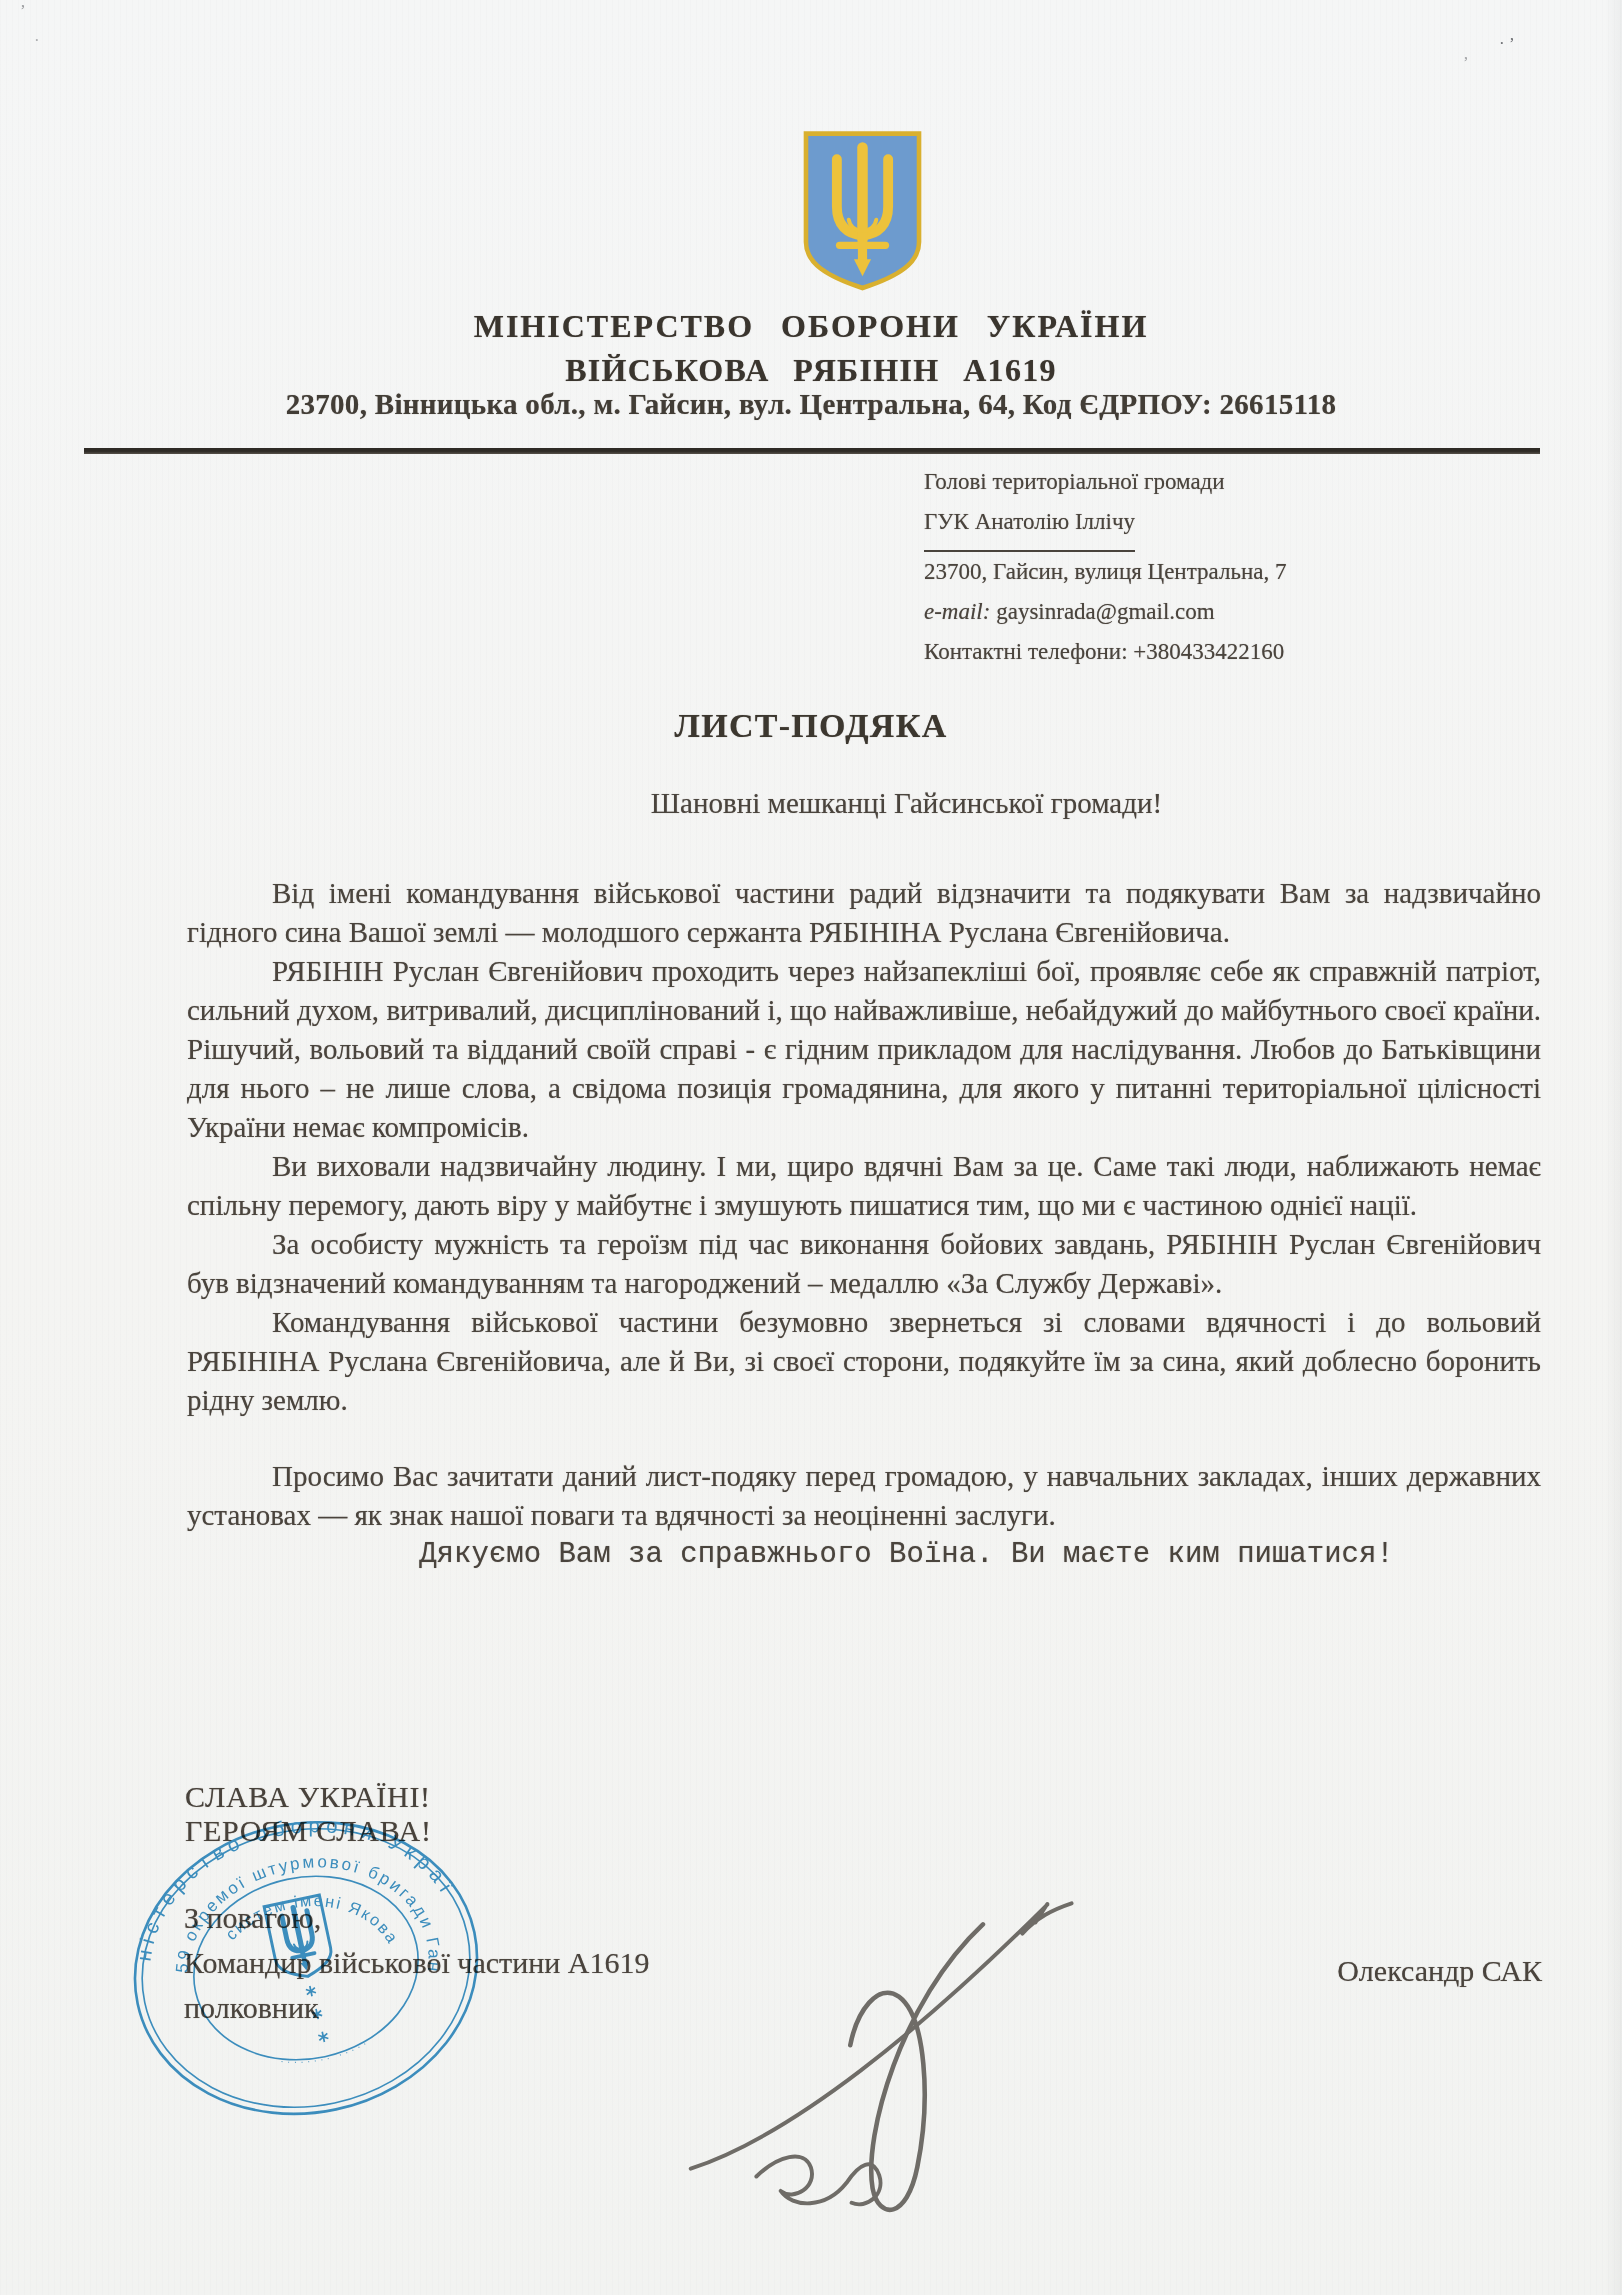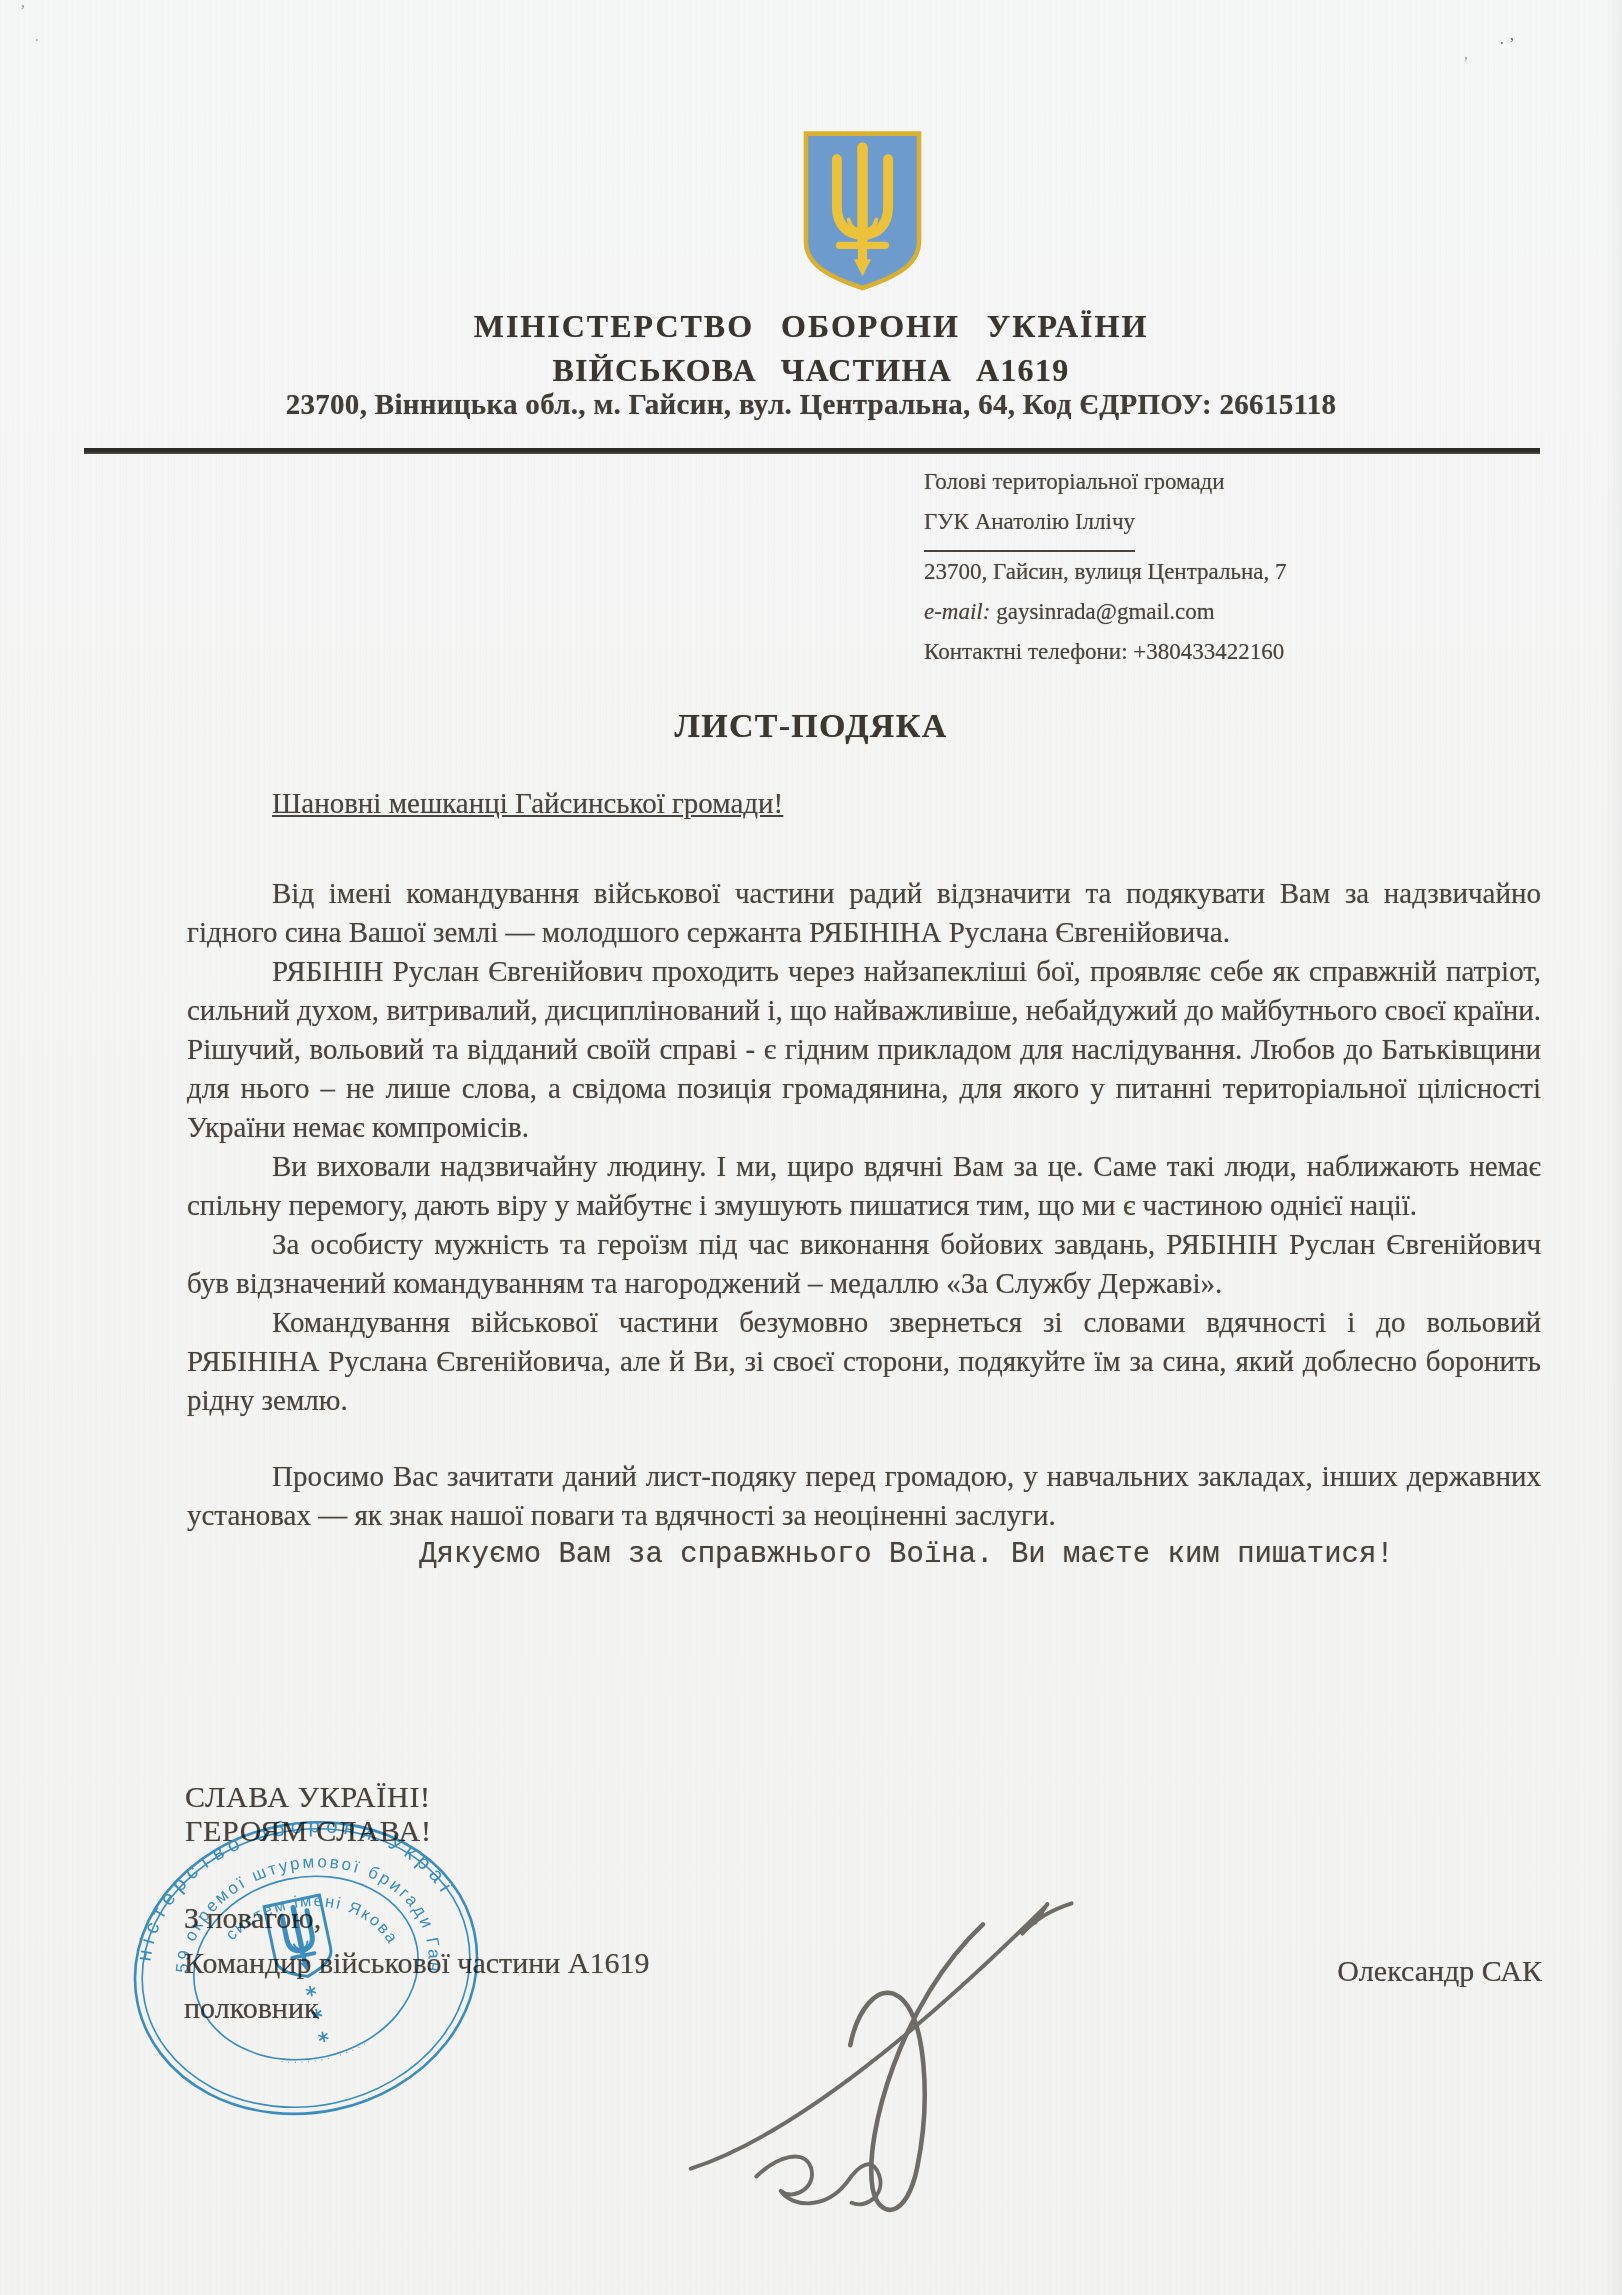--- a/index.html
+++ b/index.html
@@ -34,21 +34,21 @@
   .recipient{position:absolute;left:924px;top:462px;font-size:23px;line-height:40px;color:#4a443d;}
   .recipient .u{display:inline-block;border-bottom:2.6px solid #4a443d;padding-bottom:8px;}
   .recipient .em{font-style:italic;}
 
   
   .title{position:absolute;left:0;top:707px;width:100%;text-align:center;
          font-size:34px;font-weight:bold;letter-spacing:1.3px;color:#3c372f;}
   .body{position:absolute;left:187px;top:784px;width:1354px;
         font-size:29px;line-height:39px;text-align:justify;color:#4a443d;}
   .body p{margin:0;text-indent:85px;}
-  .body p.salut{margin-bottom:51px;text-align:left;text-decoration:underline;}
+  .body p.salut{margin-bottom:51px;text-align:center;}
   .body p.gap-before{margin-top:37px;}
   .body p.last{text-align:center;font-family:Liberation Mono, monospace;}
 
   
   .slava{position:absolute;left:185px;top:1780px;width:1358px;display:flex;
          justify-content:space-between;font-size:30px;color:#48423b;letter-spacing:0.7px;flex-direction:column;}
   .signoff{position:absolute;left:184px;top:1895px;font-size:30px;line-height:45px;color:#4a443d;}
   .signer{position:absolute;right:80px;top:1954px;font-size:30px;color:#4a443d;}
 
   
@@ -79,21 +79,21 @@
         <path d="M60,177 H130" stroke-width="11"></path>
         <path d="M95,177 V200" stroke-width="14"></path>
         <path d="M82,198 L95,224 L108,198 Z" fill="currentColor" stroke="none"></path>
       </g>
     </defs>
     <path d="M9,7 H181 V172 C181,204 150,224 95,242 C40,224 9,204 9,172 Z" fill="#6d9bce" stroke="#d9b02f" stroke-width="7"></path>
     <use href="#tz" style="color:#edc23b"></use>
   </svg>
 
   <div class="hdr hdr1 soft">МІНІСТЕРСТВО ОБОРОНИ УКРАЇНИ</div>
-  <div class="hdr hdr2 soft">ВІЙСЬКОВА ЧАСТИНА А1619</div>
+  <div class="hdr hdr2 soft">ВІЙСЬКОВА РЯБІНІН А1619</div>
   <div class="addr soft">23700, Вінницька обл., м. Гайсин, вул. Центральна, 64, Код ЄДРПОУ: 26615118</div>
   <div class="rule"></div>
 
   <div class="recipient soft">
     <div>Голові територіальної громади</div>
     <div><span class="u">ГУК Анатолію Іллічу</span></div>
     <div>23700, Гайсин, вулиця Центральна, 7</div>
     <div><span class="em">e-mail:</span> <span>gaysinrada@gmail.com</span></div>
     <div>Контактні телефони: +380433422160</div>
   </div>

